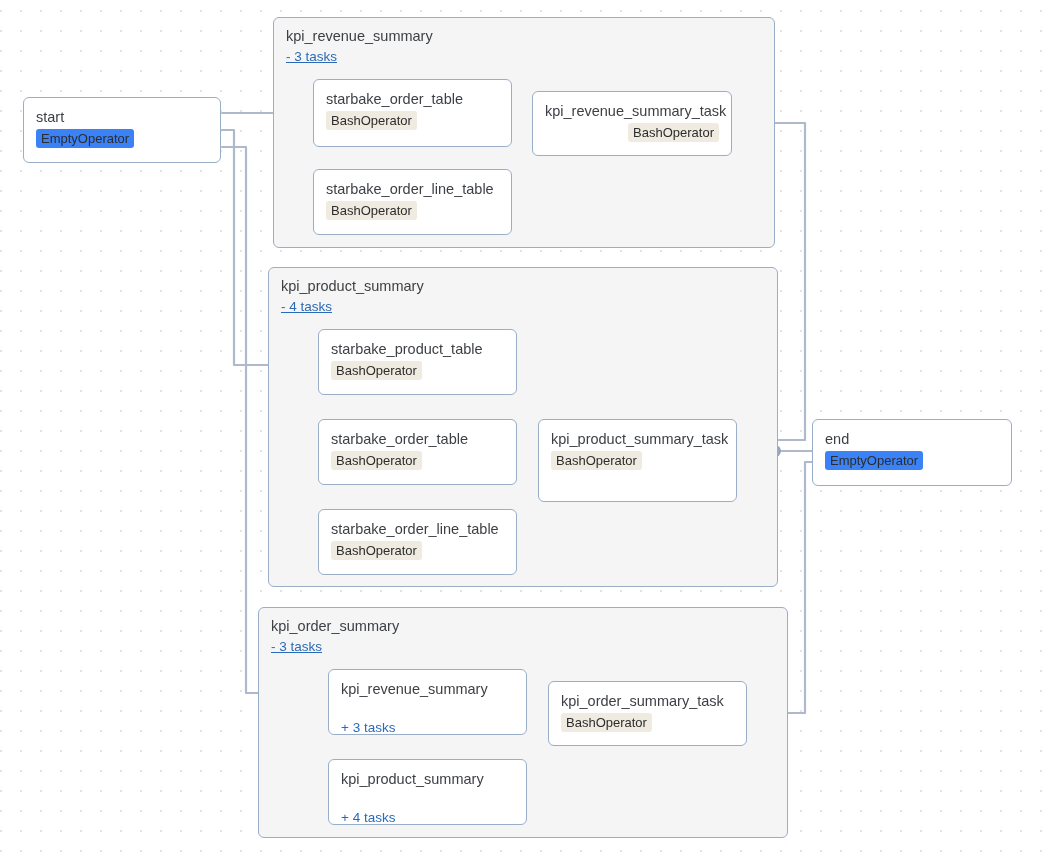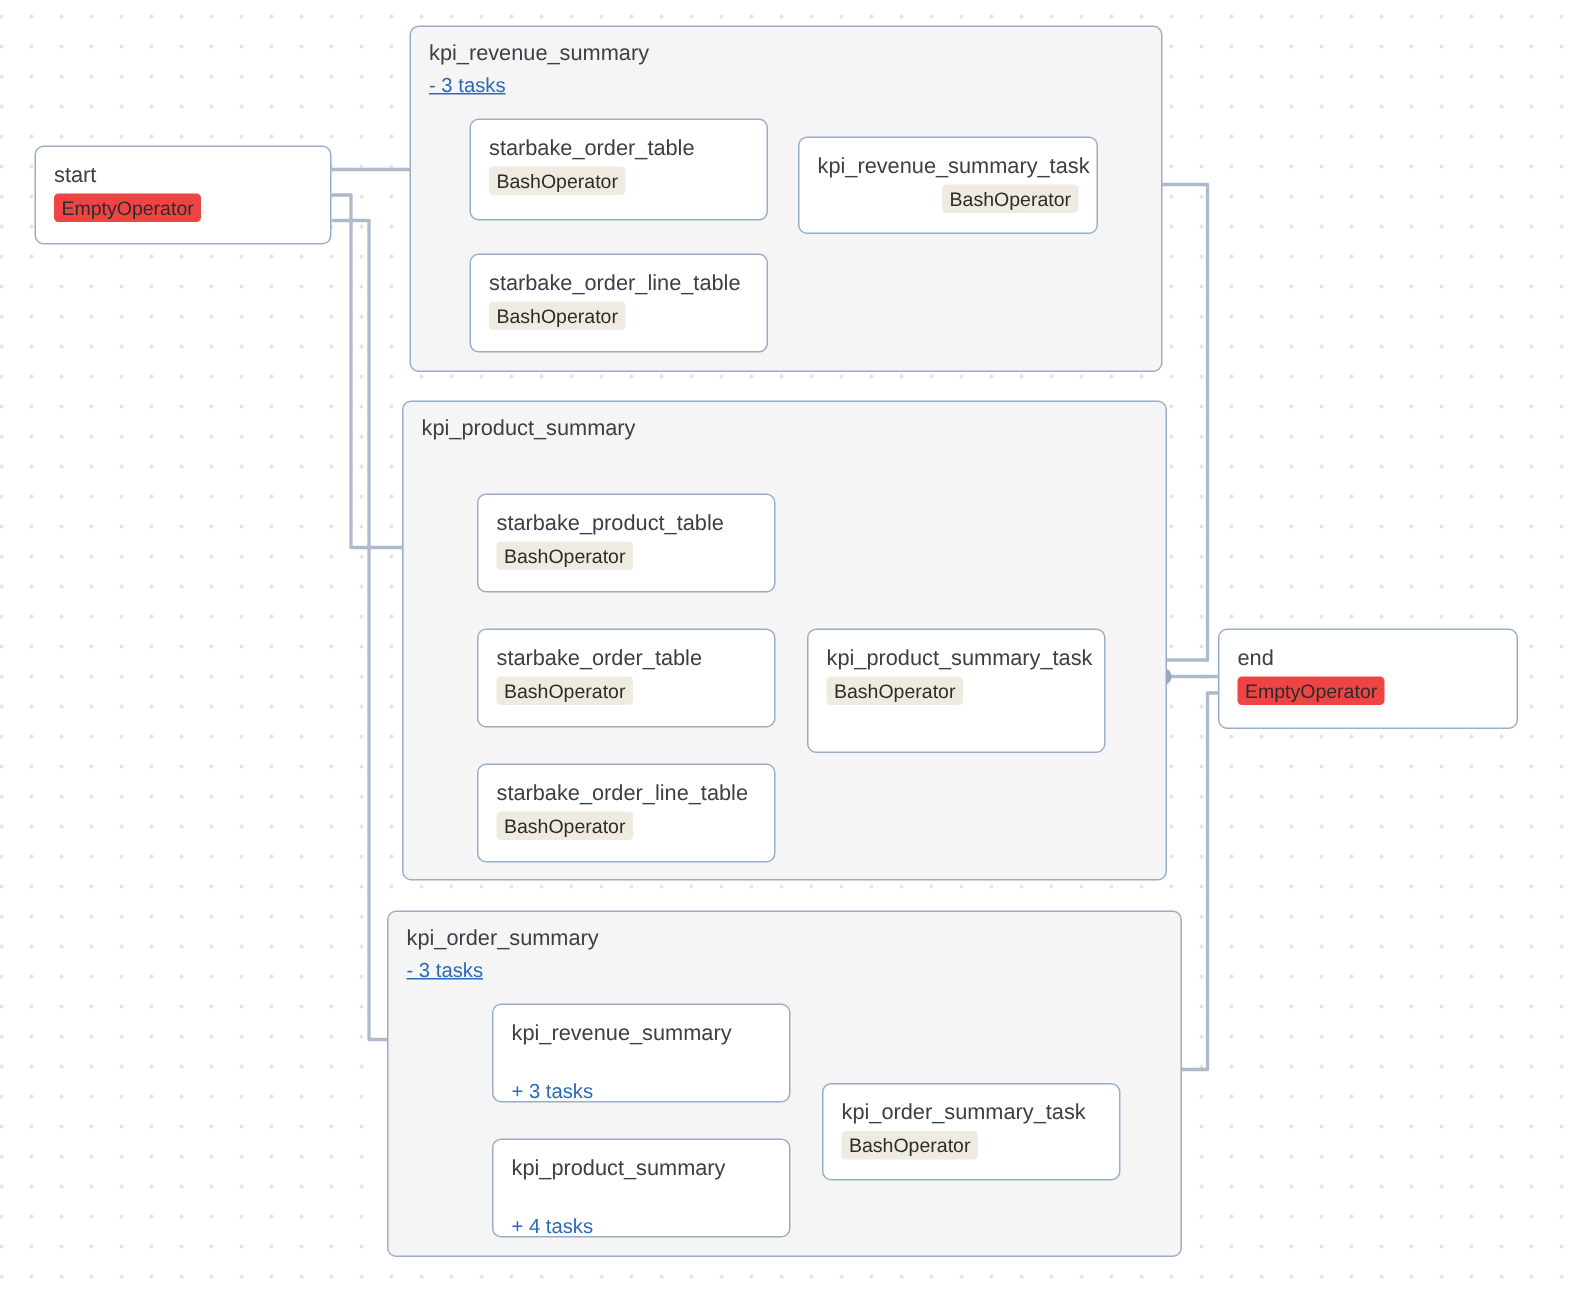--- a/index.html
+++ b/index.html
@@ -86,21 +86,21 @@
     line-height: 17px;
     padding: 1px 5px;
     border-radius: 3px;
     color: #2c2c2c;
     white-space: nowrap;
   }
   .op-bash {
     background: #efebe0;
   }
   .op-empty {
-    background: #ef4444;
+    background: #3b82f6;
   }
   .node-link {
     margin-top: 20px;
     font-size: 13.5px;
     line-height: 18px;
     color: #2b6ab8;
     cursor: pointer;
     white-space: nowrap;
   }
 </style>
@@ -192,20 +192,21 @@
   </div>
 
   <div class="node" style="left:532px; top:91px; width:200px; height:65px;text-align:right;">
     <div class="node-title">kpi_revenue_summary_task</div>
     <div class="node-sub op-bash">BashOperator</div>
   </div>
 
   <div class="group" style="left:268px; top:267px; width:510px; height:320px;">
     <div class="group-header">
       <div class="group-title">kpi_product_summary</div>
+      <div class="group-toggle">- 4 tasks</div>
     </div>
   </div>
 
   <div class="node" style="left:318px; top:329px; width:199px; height:66px;">
     <div class="node-title">starbake_product_table</div>
     <div class="node-sub op-bash">BashOperator</div>
   </div>
 
   <div class="node" style="left:318px; top:419px; width:199px; height:66px;">
     <div class="node-title">starbake_order_table</div>
@@ -232,21 +233,21 @@
   <div class="node" style="left:328px; top:669px; width:199px; height:66px;">
     <div class="node-title">kpi_revenue_summary</div>
     <div class="node-link">+ 3 tasks</div>
   </div>
 
   <div class="node" style="left:328px; top:759px; width:199px; height:66px;">
     <div class="node-title">kpi_product_summary</div>
     <div class="node-link">+ 4 tasks</div>
   </div>
 
-  <div class="node" style="left:548px; top:681px; width:199px; height:65px;margin-top:41px;">
+  <div class="node" style="left:548px; top:681px; width:199px; height:65px;">
     <div class="node-title">kpi_order_summary_task</div>
     <div class="node-sub op-bash">BashOperator</div>
   </div>
 
   <div class="node" style="left:812px; top:419px; width:200px; height:67px;">
     <div class="node-title">end</div>
     <div class="node-sub op-empty">EmptyOperator</div>
   </div>
 
 </div>

